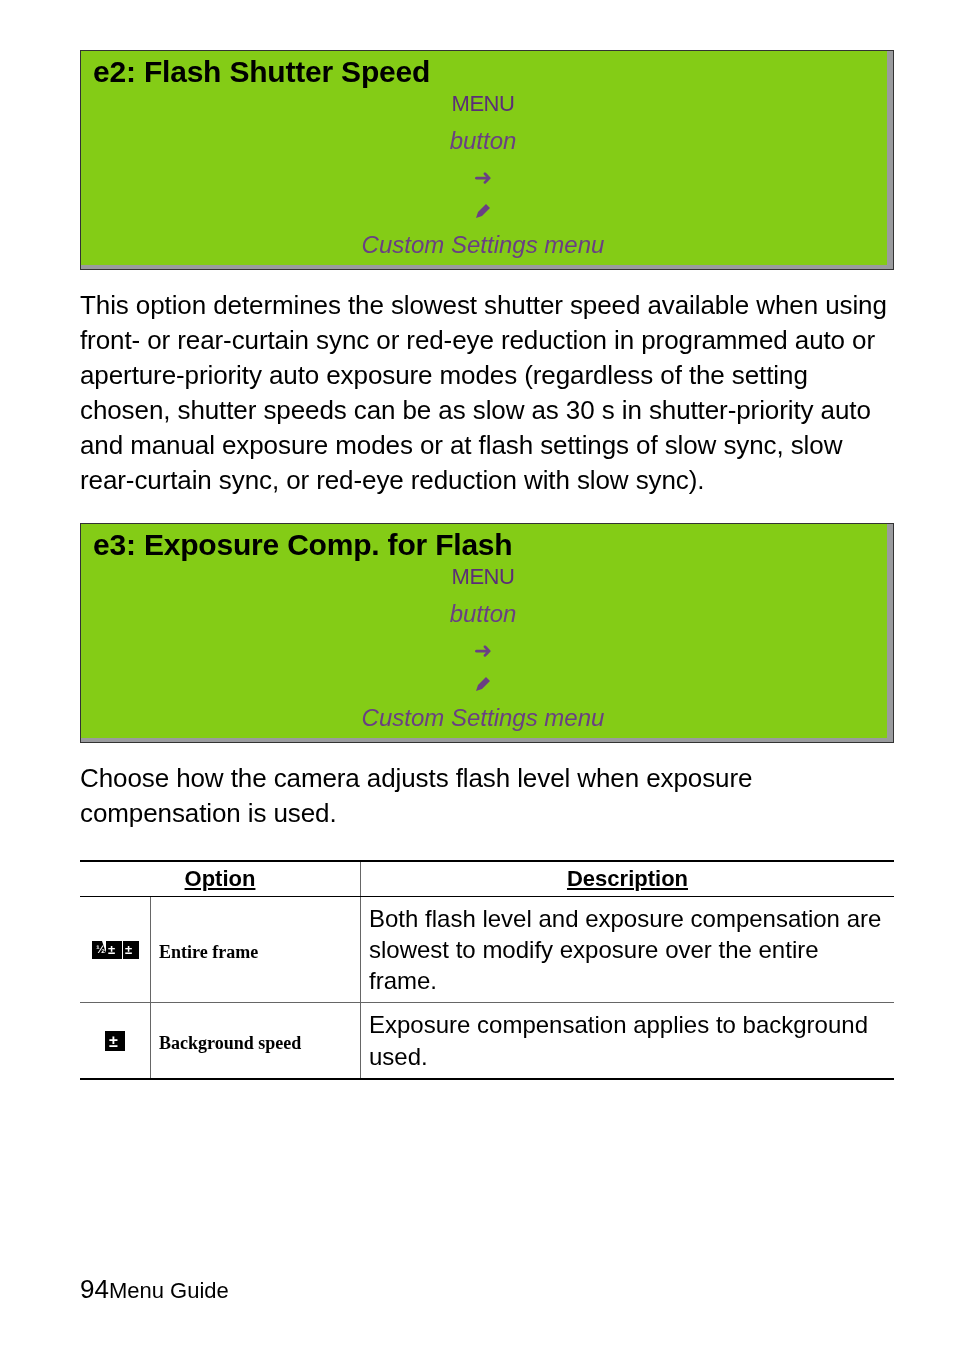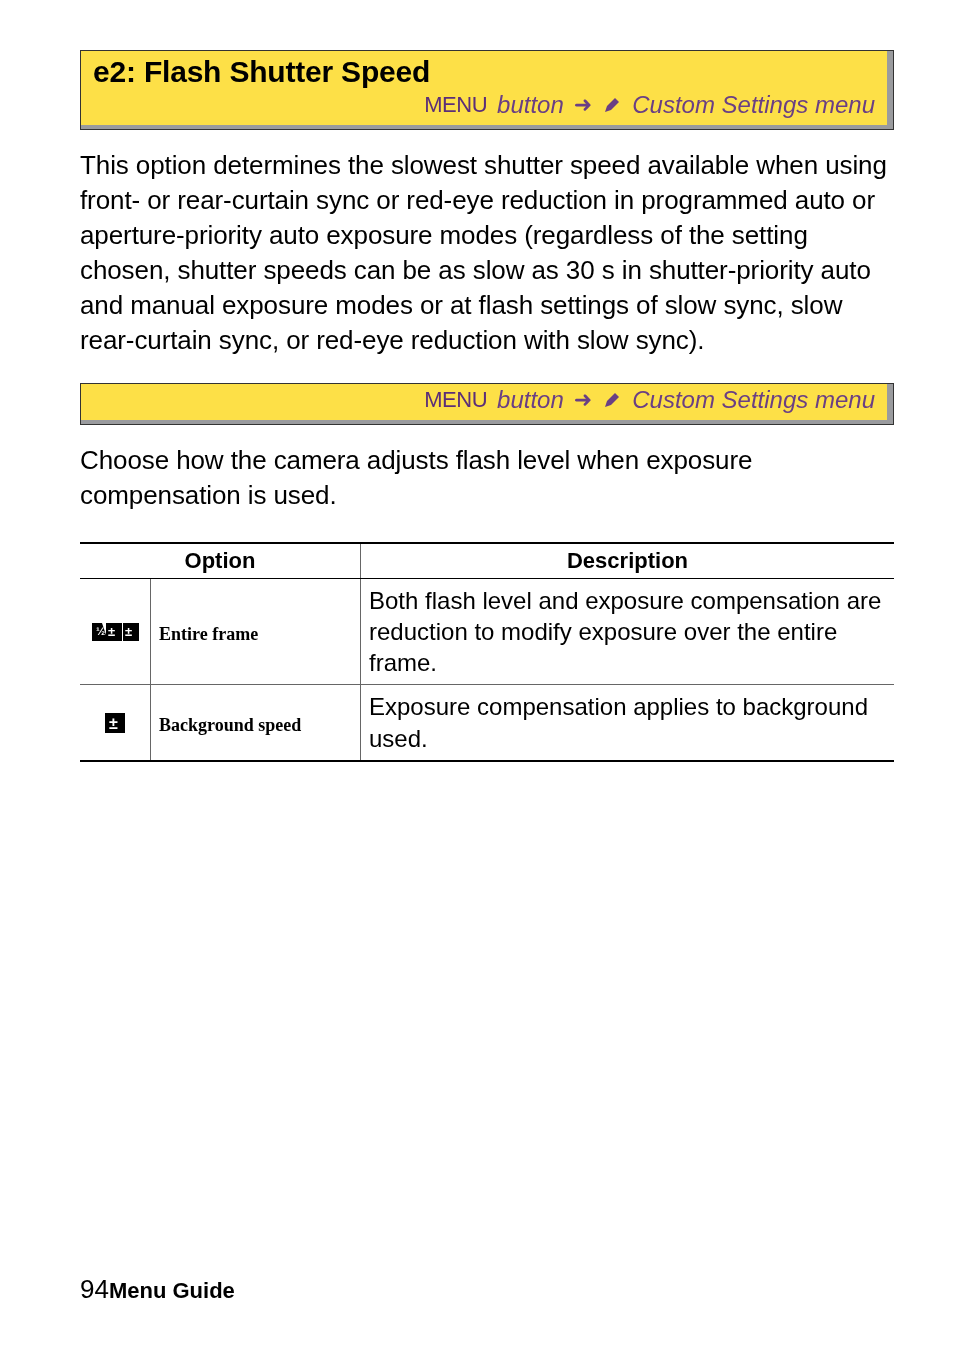--- a/index.html
+++ b/index.html
@@ -6,21 +6,21 @@
   html, body { width: 954px; height: 1345px; }
   body {
     font-family: "Helvetica Neue", Arial, sans-serif;
     color: #000;
     background: #fff;
     position: relative;
     padding: 50px 60px 40px 80px;
   }
 
   .section-card {
-    background: #fde047;
+    background: #84cc16;
     border: 1px solid #333;
     margin-bottom: 18px;
   }
   .section-card-inner {
     border-right: 6px solid #9a9b9e;
     border-bottom: 4px solid #9a9b9e;
     padding: 2px 10px 4px 10px;
   }
   .section-title {
     font-weight: 700;
@@ -32,20 +32,21 @@
     text-align: center;
     font-style: italic;
     color: #6a3f84;
     font-size: 24px;
     display: flex;
     justify-content: flex-end;
     align-items: center;
     gap: 10px;
     padding: 0 2px 2px 0;
     flex-wrap: nowrap;
+    flex-direction: column;
   }
   .menu-word {
     font-family: "Arial Narrow", Arial, sans-serif;
     font-style: normal;
     font-weight: 400;
     font-stretch: condensed;
     color: #5b2e78;
     font-size: 22px;
     letter-spacing: -0.5px;
   }
@@ -74,20 +75,21 @@
   }
   table.opts th {
     font-family: "Helvetica Neue", Arial, sans-serif;
     font-weight: 700;
     font-size: 22px;
     font-stretch: condensed;
     text-align: center;
     border-top: 2px solid #000;
     border-bottom: 1px solid #000;
     padding: 4px 6px;
+    text-decoration: underline;
   }
   table.opts th + th,
   table.opts td + td { border-left: 1px solid #666; }
   table.opts td {
     border-bottom: 1px solid #666;
     padding: 6px 8px;
     vertical-align: middle;
     line-height: 1.30;
   }
   table.opts tr:last-child td { border-bottom: 2px solid #000; }
@@ -109,21 +111,21 @@
   .footer {
     position: absolute;
     left: 80px;
     bottom: 40px;
     display: flex;
     align-items: baseline;
   }
   .page-num { font-size: 26px; }
   .footer-label {
     font-family: "Helvetica Neue", Arial, sans-serif;
-    font-weight: 700;
+    font-weight: 400;
     font-size: 22px;
     font-stretch: condensed;
   }
 </style>
 </head>
 <body>
 
 <div class="section-card">
   <div class="section-card-inner">
     <div class="section-title">e2: Flash Shutter Speed</div>
@@ -138,20 +140,21 @@
       </span>
       <span>Custom Settings menu</span>
     </div>
   </div>
 </div>
 
 <p class="body-text">This option determines the slowest shutter speed available when using front- or rear-curtain sync or red-eye reduction in programmed auto or aperture-priority auto exposure modes (regardless of the setting chosen, shutter speeds can be as slow as 30 s in shutter-priority auto and manual exposure modes or at flash settings of slow sync, slow rear-curtain sync, or red-eye reduction with slow sync).</p>
 
 <div class="section-card">
   <div class="section-card-inner">
+    <div class="section-title">e3: Exposure Comp. for Flash</div>
     <div class="section-crumb">
       <span class="menu-word">MENU</span>
       <span>button</span>
       <span class="arrow">➜</span>
       <span class="pencil">
         <svg viewBox="0 0 20 20">
             <path d="M3 17 L5 11 L13 3 L17 7 L9 15 L3 17 Z M12 4 L16 8" fill="#6a3f84"></path>
           </svg>
       </span>
       <span>Custom Settings menu</span>
@@ -178,21 +181,21 @@
             <rect x="18" y="4" width="16" height="18" fill="#000"></rect>
             <text x="20" y="17" font-size="13" fill="#fff" font-weight="700">±</text>
             <rect x="35" y="4" width="16" height="18" fill="#000"></rect>
             <text x="37" y="17" font-size="13" fill="#fff" font-weight="700">±</text>
           </svg>
         </span>
       </td>
       <td class="label-cell">
         <span class="opt-label">Entire frame</span>
       </td>
-      <td>Both flash level and exposure compensation are reduction to modify exposure over the entire frame.</td>
+      <td>Both flash level and exposure compensation are slowest to modify exposure over the entire frame.</td>
     </tr>
     <tr>
       <td class="icon-cell">
         <span class="icon-bg">
           <svg viewBox="0 0 30 26">
             <rect x="5" y="3" width="20" height="20" fill="#000"></rect>
             <text x="9" y="19" font-size="16" fill="#fff" font-weight="700">±</text>
           </svg>
         </span>
       </td>

